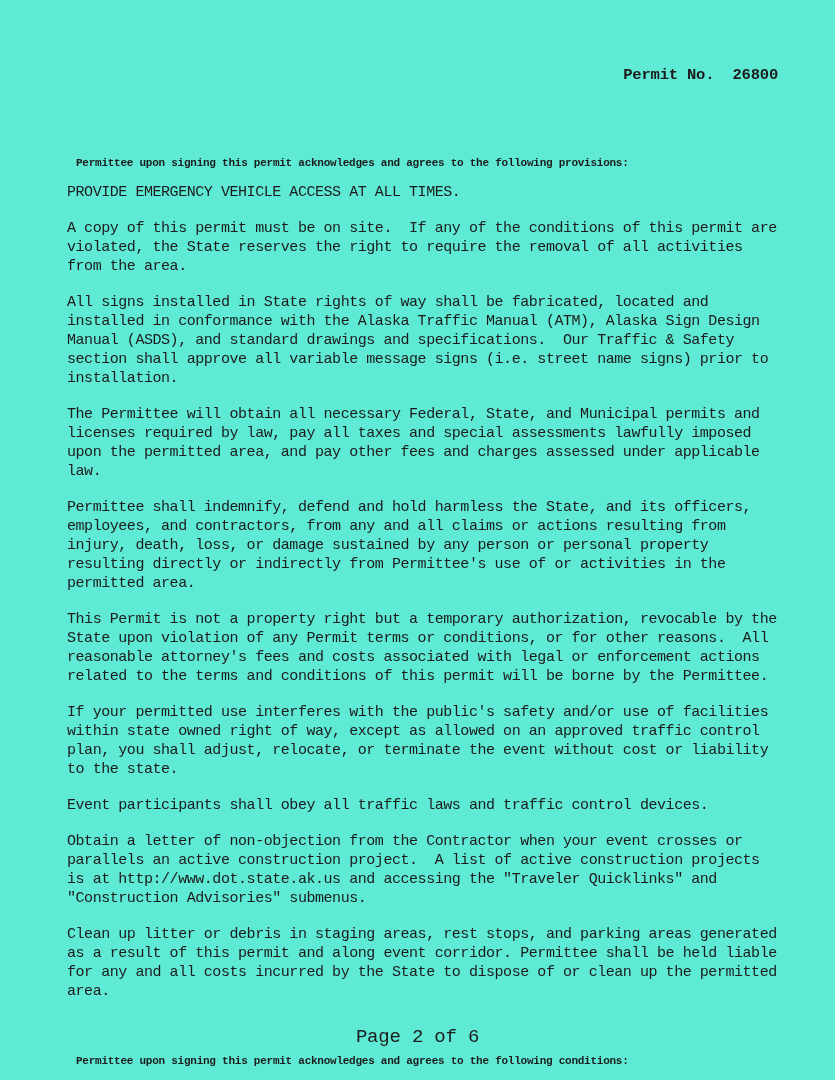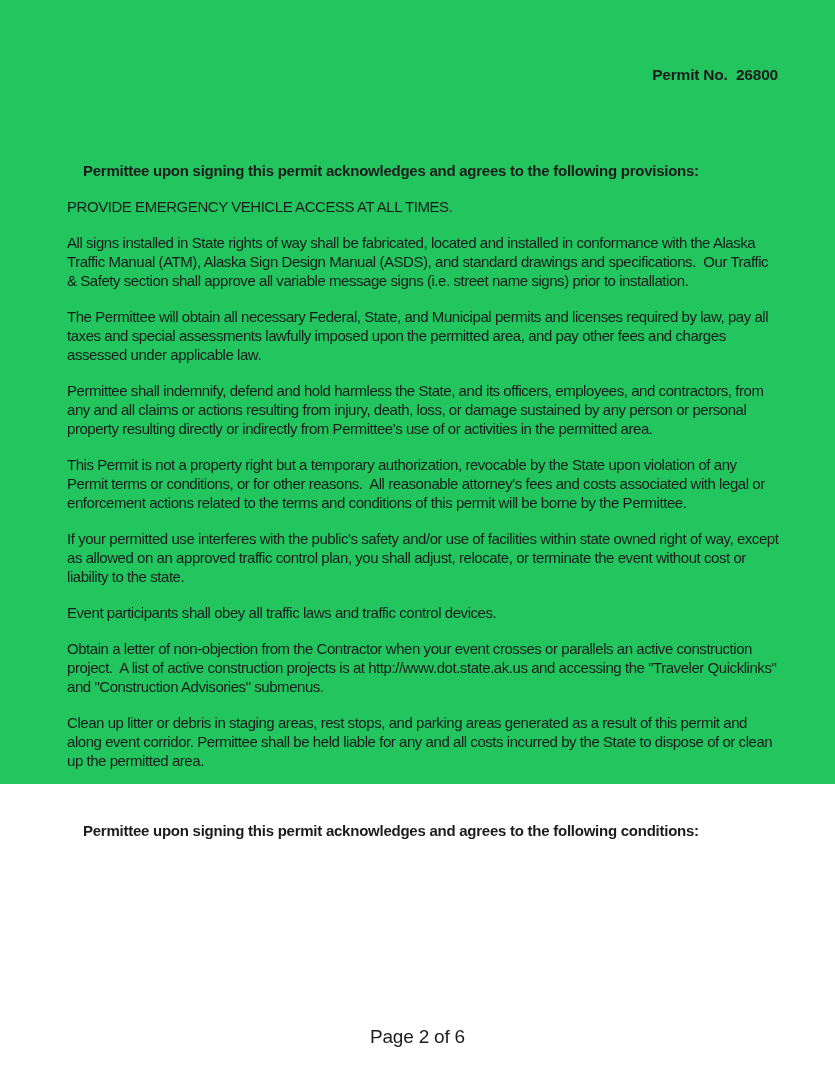--- a/index.html
+++ b/index.html
@@ -8,43 +8,43 @@
   }
   body {
     width: 835px;
     height: 1080px;
     background: #ffffff;
     overflow: hidden;
   }
   .sheet {
     position: relative;
     width: 835px;
-    height: 784px;
-    background: #22c55e;
-    font-family: Liberation Sans, sans-serif;
+    height: 1080px;
+    background: #5eead4;
+    font-family: Liberation Mono, monospace;
     color: #1c1c1c;
   }
   .permit-no {
     position: absolute;
     top: 66px;
     right: 57px;
     font-size: 15.5px;
     font-weight: bold;
     letter-spacing: -0.2px;
     white-space: pre-wrap;
   }
   .content {
     position: absolute;
     top: 144px;
     left: 67px;
     width: 712px;
   }
   .heading {
-    margin: 16px;
-    font-size: 15px;
+    margin: 9px;
+    font-size: 11px;
     font-weight: bold;
     line-height: 21px;
     letter-spacing: -0.25px;
     white-space: pre-wrap;
   }
   .heading.conditions {
     margin-top: 50px;
   }
   .content p {
     margin: 17px 0 0 0;
@@ -72,20 +72,21 @@
 <div class="sheet">
 
   <div class="permit-no">Permit No.  26800</div>
 
   <div class="content">
 
     <h1 class="heading">Permittee upon signing this permit acknowledges and agrees to the following provisions:</h1>
 
     <p class="first">PROVIDE EMERGENCY VEHICLE ACCESS AT ALL TIMES.</p>
 
+    <p>A copy of this permit must be on site.  If any of the conditions of this permit are violated, the State reserves the right to require the removal of all activities from the area.</p>
 
     <p>All signs installed in State rights of way shall be fabricated, located and installed in conformance with the Alaska Traffic Manual (ATM), Alaska Sign Design Manual (ASDS), and standard drawings and specifications.  Our Traffic &amp; Safety section shall approve all variable message signs (i.e. street name signs) prior to installation.</p>
 
     <p>The Permittee will obtain all necessary Federal, State, and Municipal permits and licenses required by law, pay all taxes and special assessments lawfully imposed upon the permitted area, and pay other fees and charges assessed under applicable law.</p>
 
     <p>Permittee shall indemnify, defend and hold harmless the State, and its officers, employees, and contractors, from any and all claims or actions resulting from injury, death, loss, or damage sustained by any person or personal property resulting directly or indirectly from Permittee's use of or activities in the permitted area.</p>
 
     <p>This Permit is not a property right but a temporary authorization, revocable by the State upon violation of any Permit terms or conditions, or for other reasons.  All reasonable attorney's fees and costs associated with legal or enforcement actions related to the terms and conditions of this permit will be borne by the Permittee.</p>
 
     <p>If your permitted use interferes with the public's safety and/or use of facilities within state owned right of way, except as allowed on an approved traffic control plan, you shall adjust, relocate, or terminate the event without cost or liability to the state.</p>

